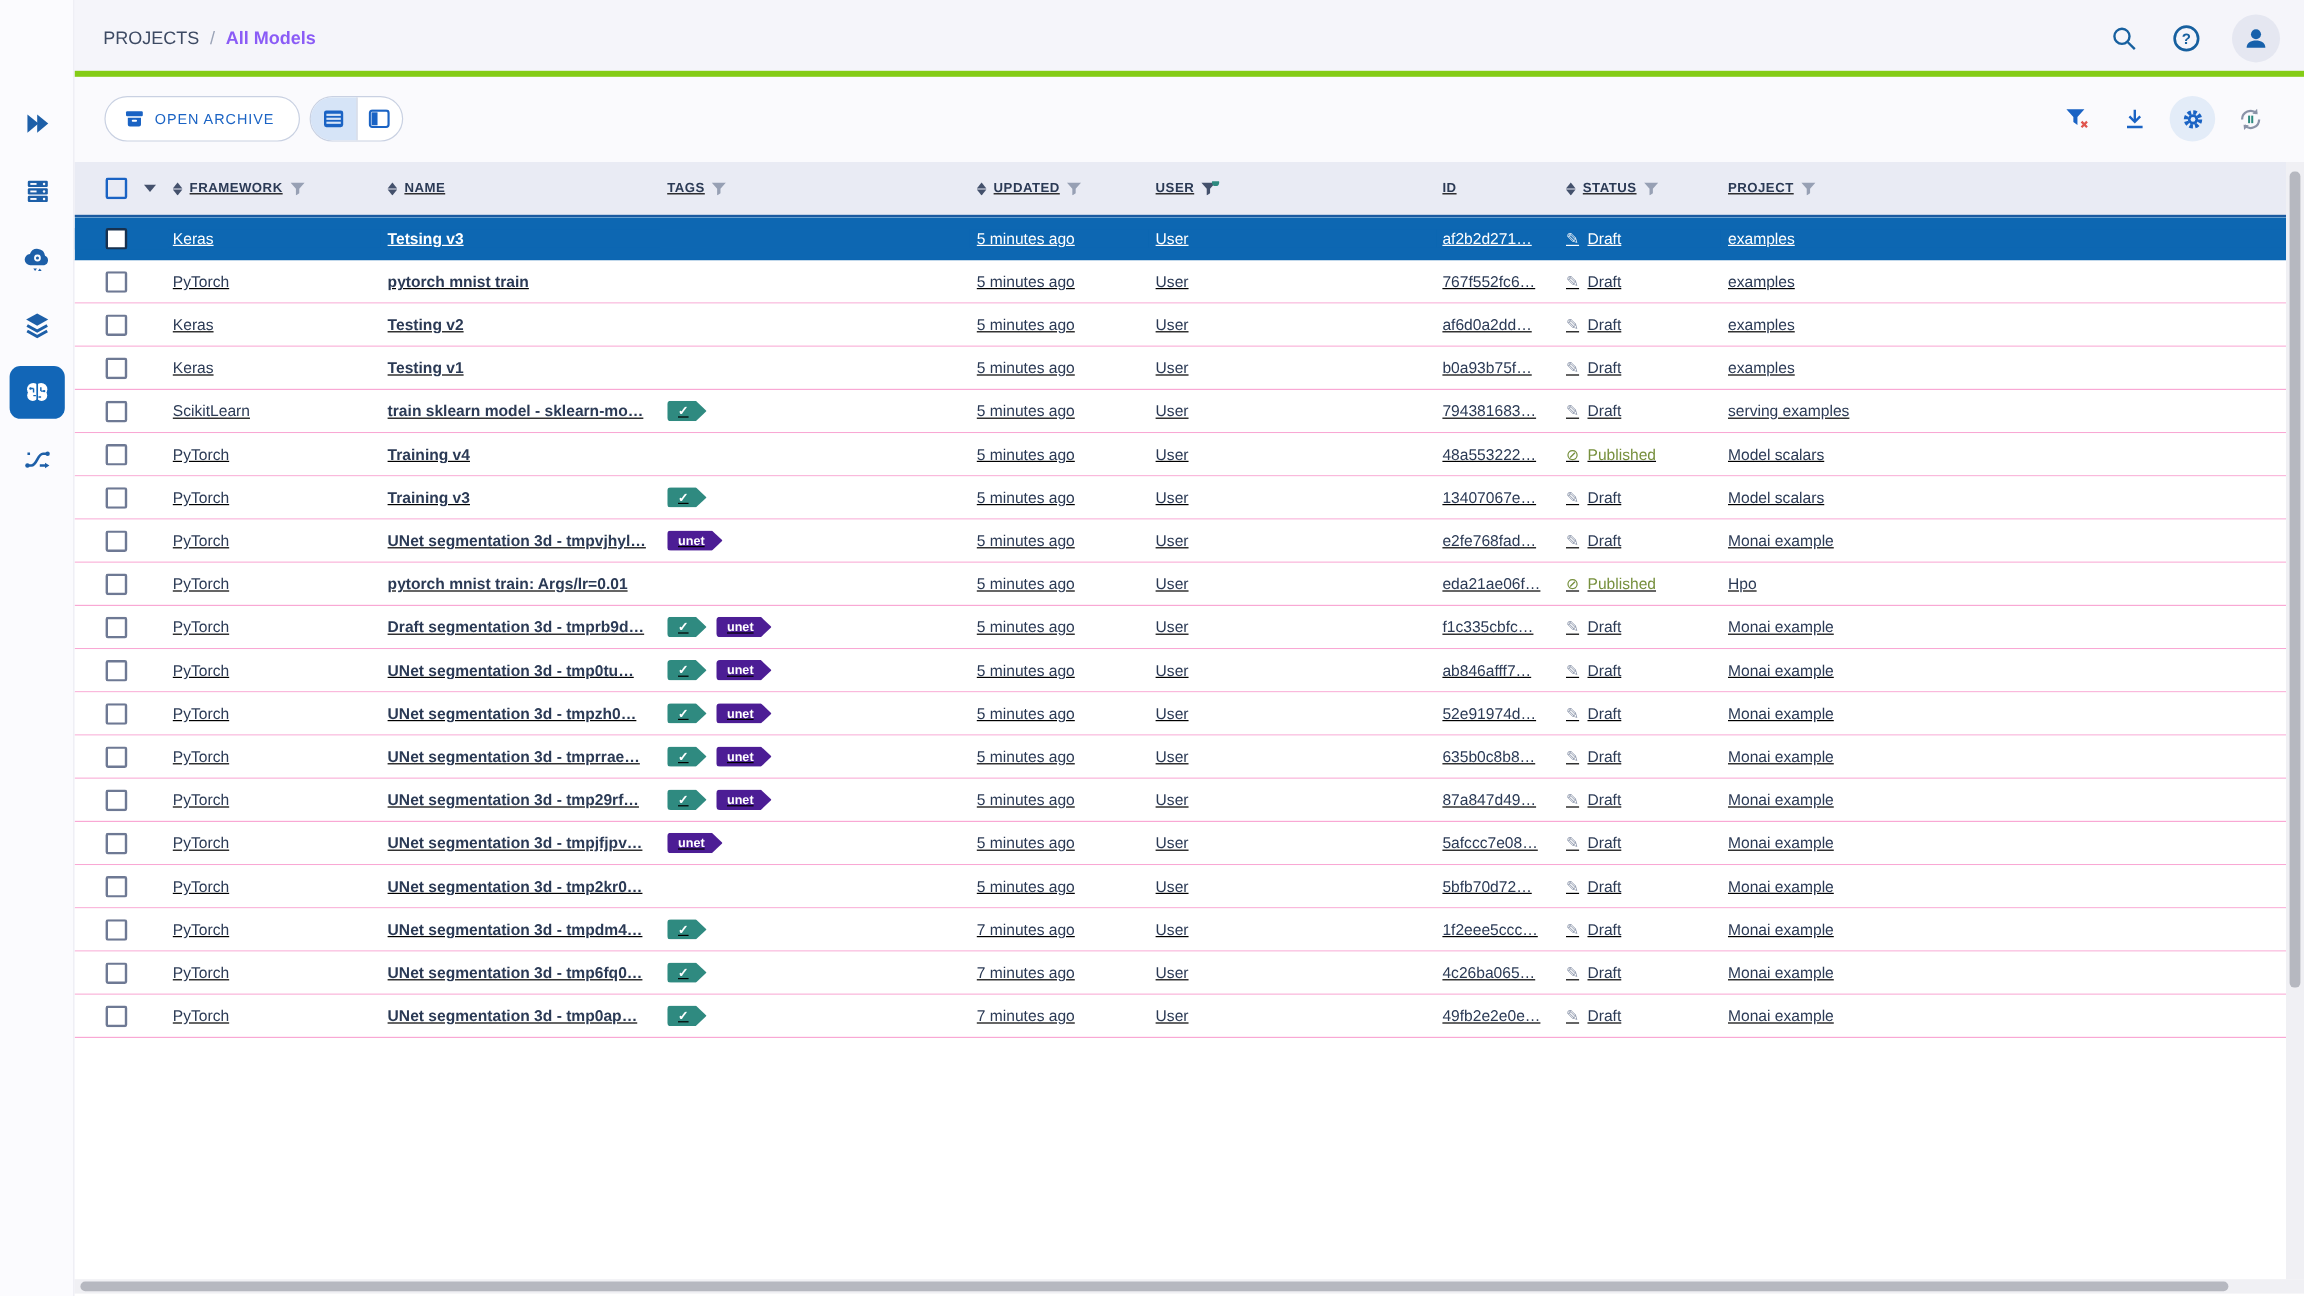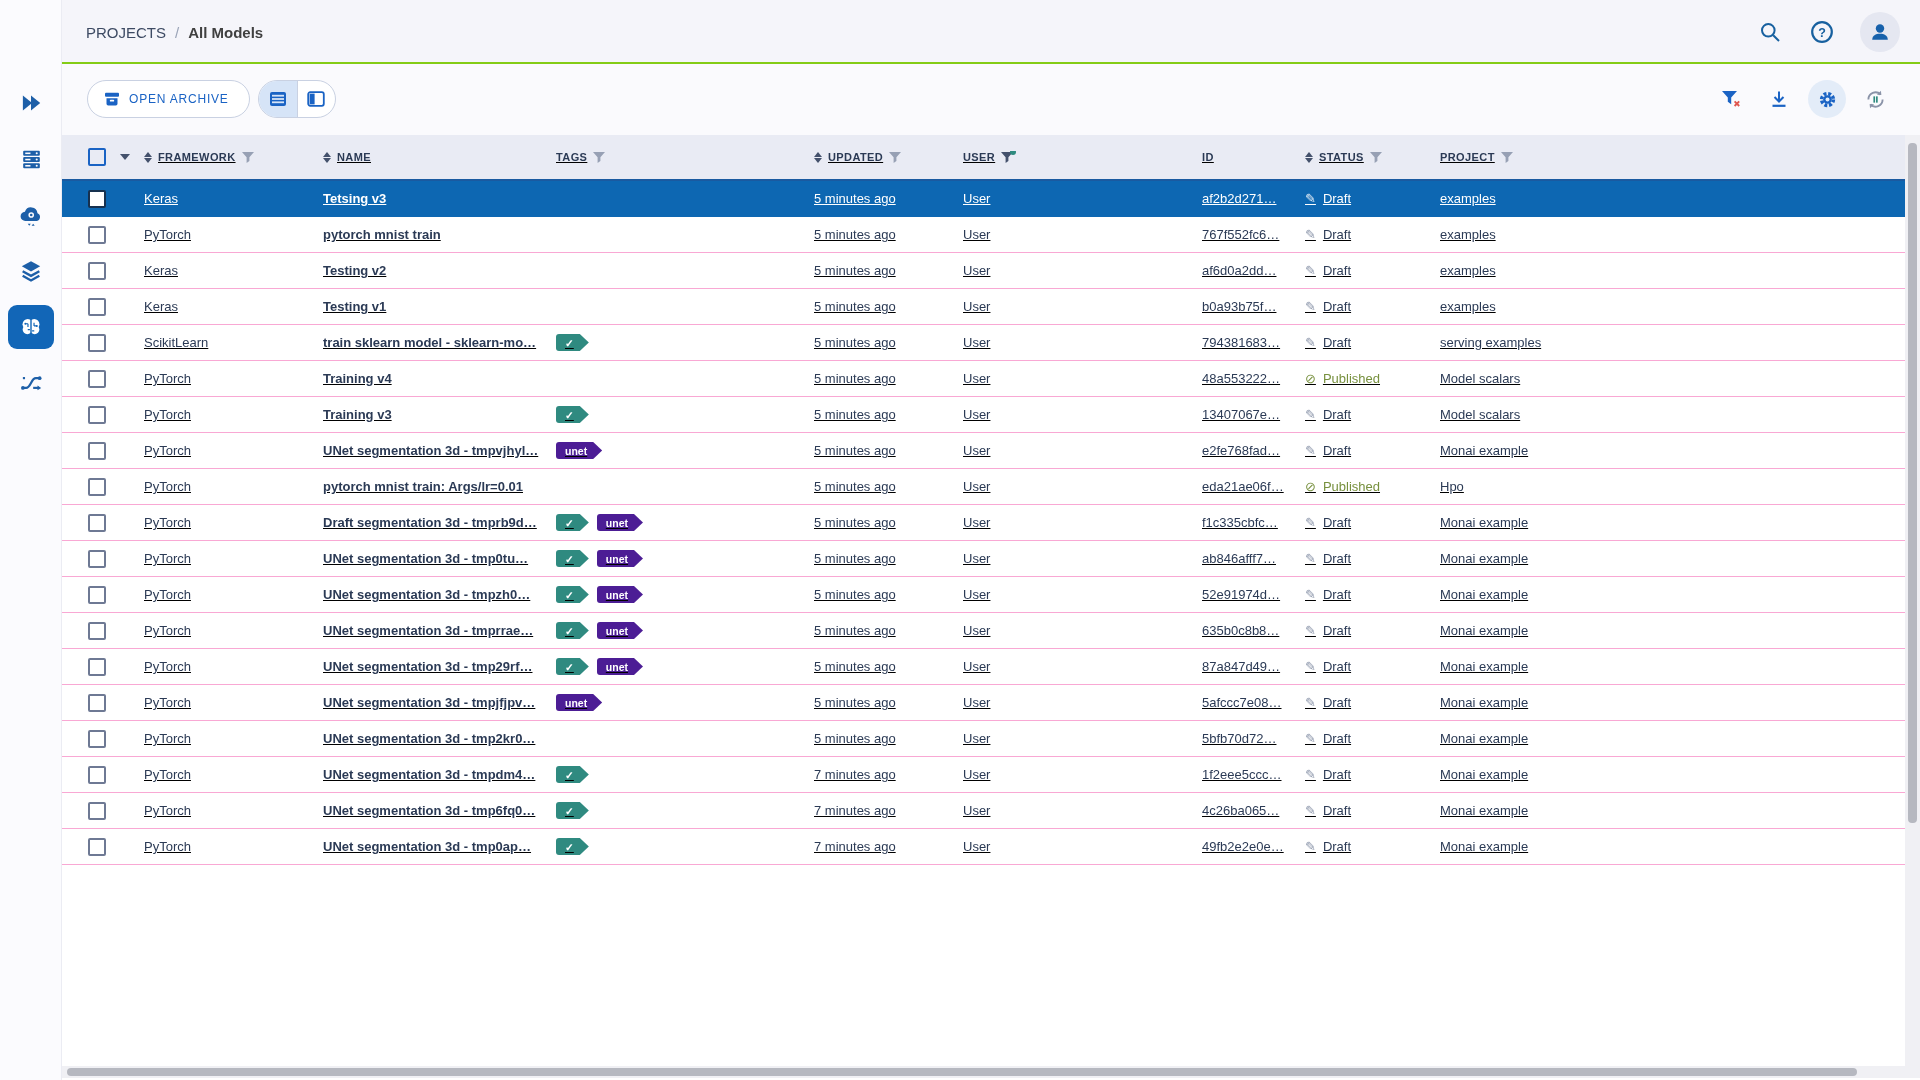--- a/index.html
+++ b/index.html
@@ -7,26 +7,26 @@
   body { font-family:"Liberation Sans", sans-serif; background:#fff; overflow:hidden; }
   .app { position:relative; width:1920px; height:1080px; background:#fff; }
 
   
   .sidebar { position:absolute; left:0; top:0; width:62px; height:1080px; background:#fbfbfe; border-right:1px solid #ebecf3; z-index:10; }
   .side-item { position:absolute; left:8px; width:46px; height:44px; display:flex; align-items:center; justify-content:center; border-radius:9px; cursor:pointer; }
   .side-item svg { display:block; }
   .side-item.active { background:#1266b7; }
 
   
-  .topbar { position:absolute; left:62px; top:0; width:1858px; height:64px; background:#f5f5fa; border-bottom:2px solid #84cc16; z-index:9; }
+  .topbar { position:absolute; left:62px; top:0; width:1858px; height:64px; background:#f5f5fa; border-bottom:5px solid #84cc16; z-index:9; }
   .logo { position:absolute; left:-52px; top:8px; width:48px; height:48px; }
   .breadcrumb { position:absolute; left:24px; top:0; height:64px; display:flex; align-items:center; gap:9px; font-size:15px; }
   .crumb-root { color:#3d4a63; }
   .crumb-sep { color:#9aa3b7; }
-  .crumb-current { color:#404040; font-weight:bold; }
+  .crumb-current { color:#8b5cf6; font-weight:bold; }
   .tabs { position:absolute; left:790px; top:0; height:64px; display:flex; }
   .tab { height:64px; display:flex; align-items:center; padding:0 26px; font-size:13px; font-weight:bold; letter-spacing:.6px; color:#8e97ab; position:relative; cursor:pointer; }
   .tab.active { color:#1557c0; }
   .tab.active::after { content:""; position:absolute; left:14px; right:14px; bottom:0; height:3px; background:#1557c0; }
   .top-actions { position:absolute; right:20px; top:0; height:64px; display:flex; align-items:center; gap:24px; }
   .icon-btn { width:28px; height:28px; display:flex; align-items:center; justify-content:center; cursor:pointer; }
   .avatar-wrap { width:40px; height:40px; border-radius:50%; background:#e5e7f1; display:flex; align-items:center; justify-content:center; cursor:pointer; }
 
   
   .toolbar { position:absolute; left:62px; top:64px; width:1858px; height:71px; background:#fafafd; }

